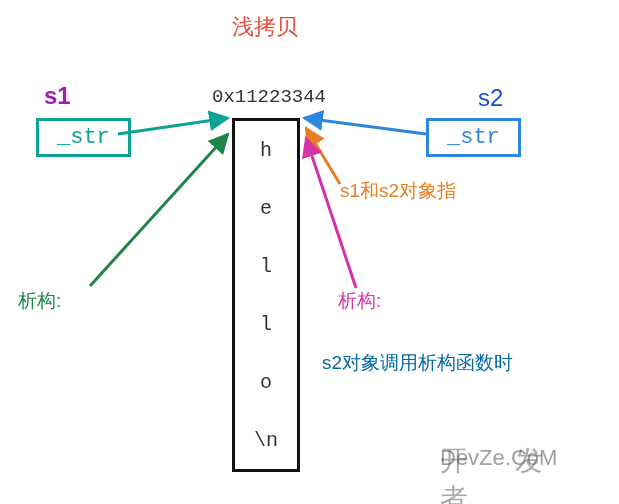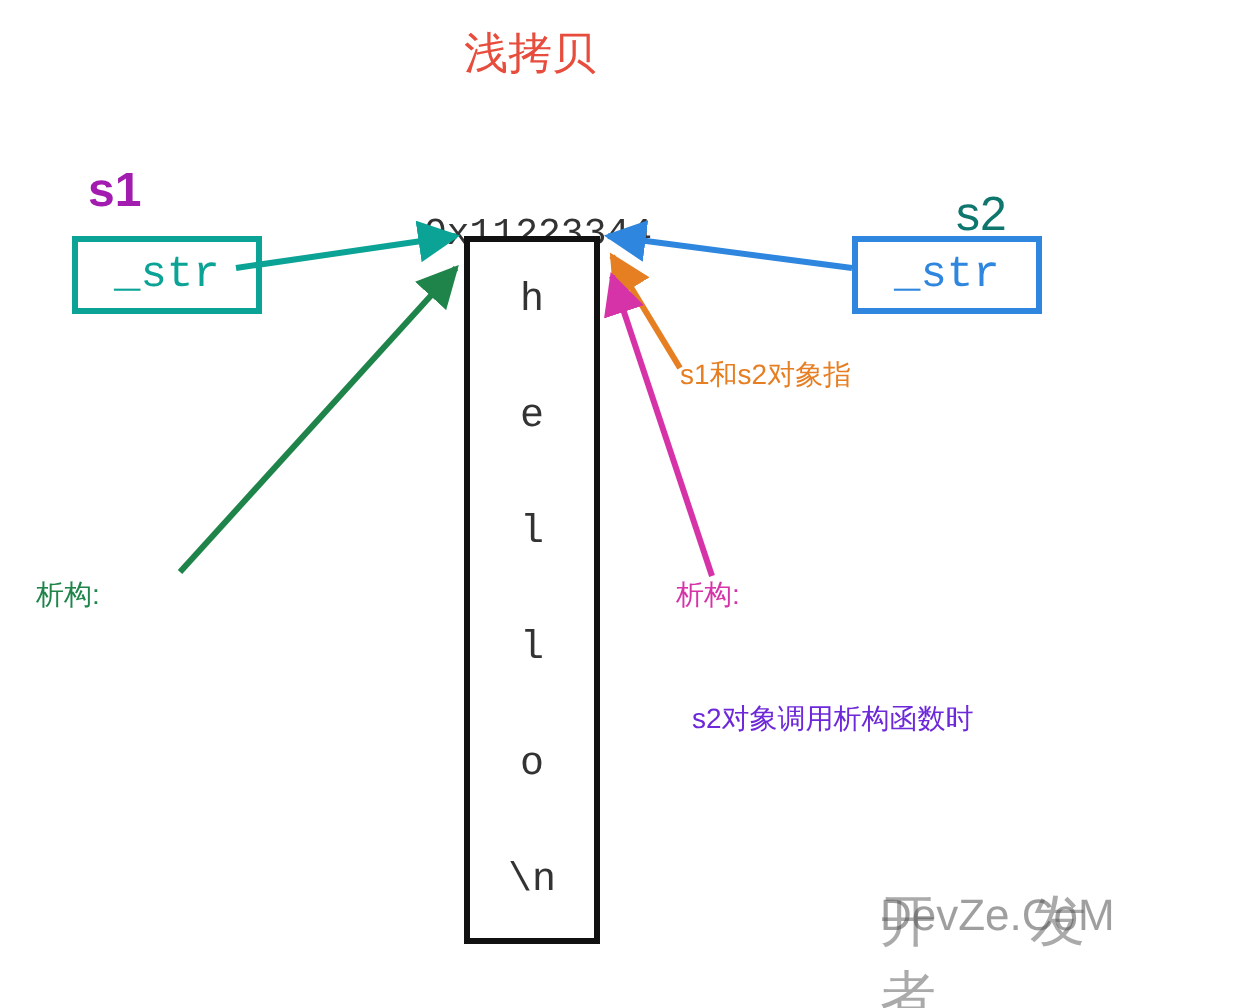--- a/index.html
+++ b/index.html
@@ -26,31 +26,30 @@
   .var-box {
     position: absolute;
     border: 3px solid;
     padding: 4px 18px;
     font-size: 22px;
     background: #fff;
     font-family: Liberation Mono, monospace;
   }
   .s1-label { top: 82px; left: 44px; color: #a21caf; font-weight: bold; }
   .s1-box  { top: 118px; left: 36px; border-color: #0aa396; color: #0aa396; }
-  .s2-label { top: 94px; left: 478px; color: #0f766e; }
+  .s2-label { top: 84px; left: 478px; color: #1d4ed8; }
   .s2-box  { top: 118px; left: 426px; border-color: #2e86de; color: #2e86de; }
   
   .addr {
     position: absolute;
     top: 86px;
     left: 212px;
     font-family: "Courier New", monospace;
     font-size: 19px;
     color: #333;
-    margin-top: 20px;
   }
   
   .mem {
     position: absolute;
     top: 118px;
     left: 232px;
     width: 68px;
     border: 3px solid #111;
     background: #fff;
   }
@@ -59,27 +58,27 @@
     display: flex;
     align-items: center;
     justify-content: center;
     font-family: "Courier New", monospace;
     font-size: 20px;
     color: #333;
   }
   
   .note {
     position: absolute;
-    font-size: 14px;
+    font-size: 19px;
     line-height: 1.35;
   }
   .note-green  { color: #1e8449; top: 288px; left: 18px; }
   .note-orange { color: #e67e22; top: 178px; left: 340px; }
   .note-magenta{ color: #d633a8; top: 288px; left: 338px; }
-  .note-purple { color: #6d28d9; top: 350px; left: 322px; width: 230px; margin-left: 24px; }
+  .note-purple { color: #0369a1; top: 350px; left: 322px; width: 230px; }
   .watermark1 {
     position: absolute;
     top: 442px; left: 440px;
     font-size: 28px;
     color: rgba(100,100,100,0.55);
     letter-spacing: 20px;
     font-family: "SimSun", serif;
   }
   .watermark2 {
     position: absolute;

